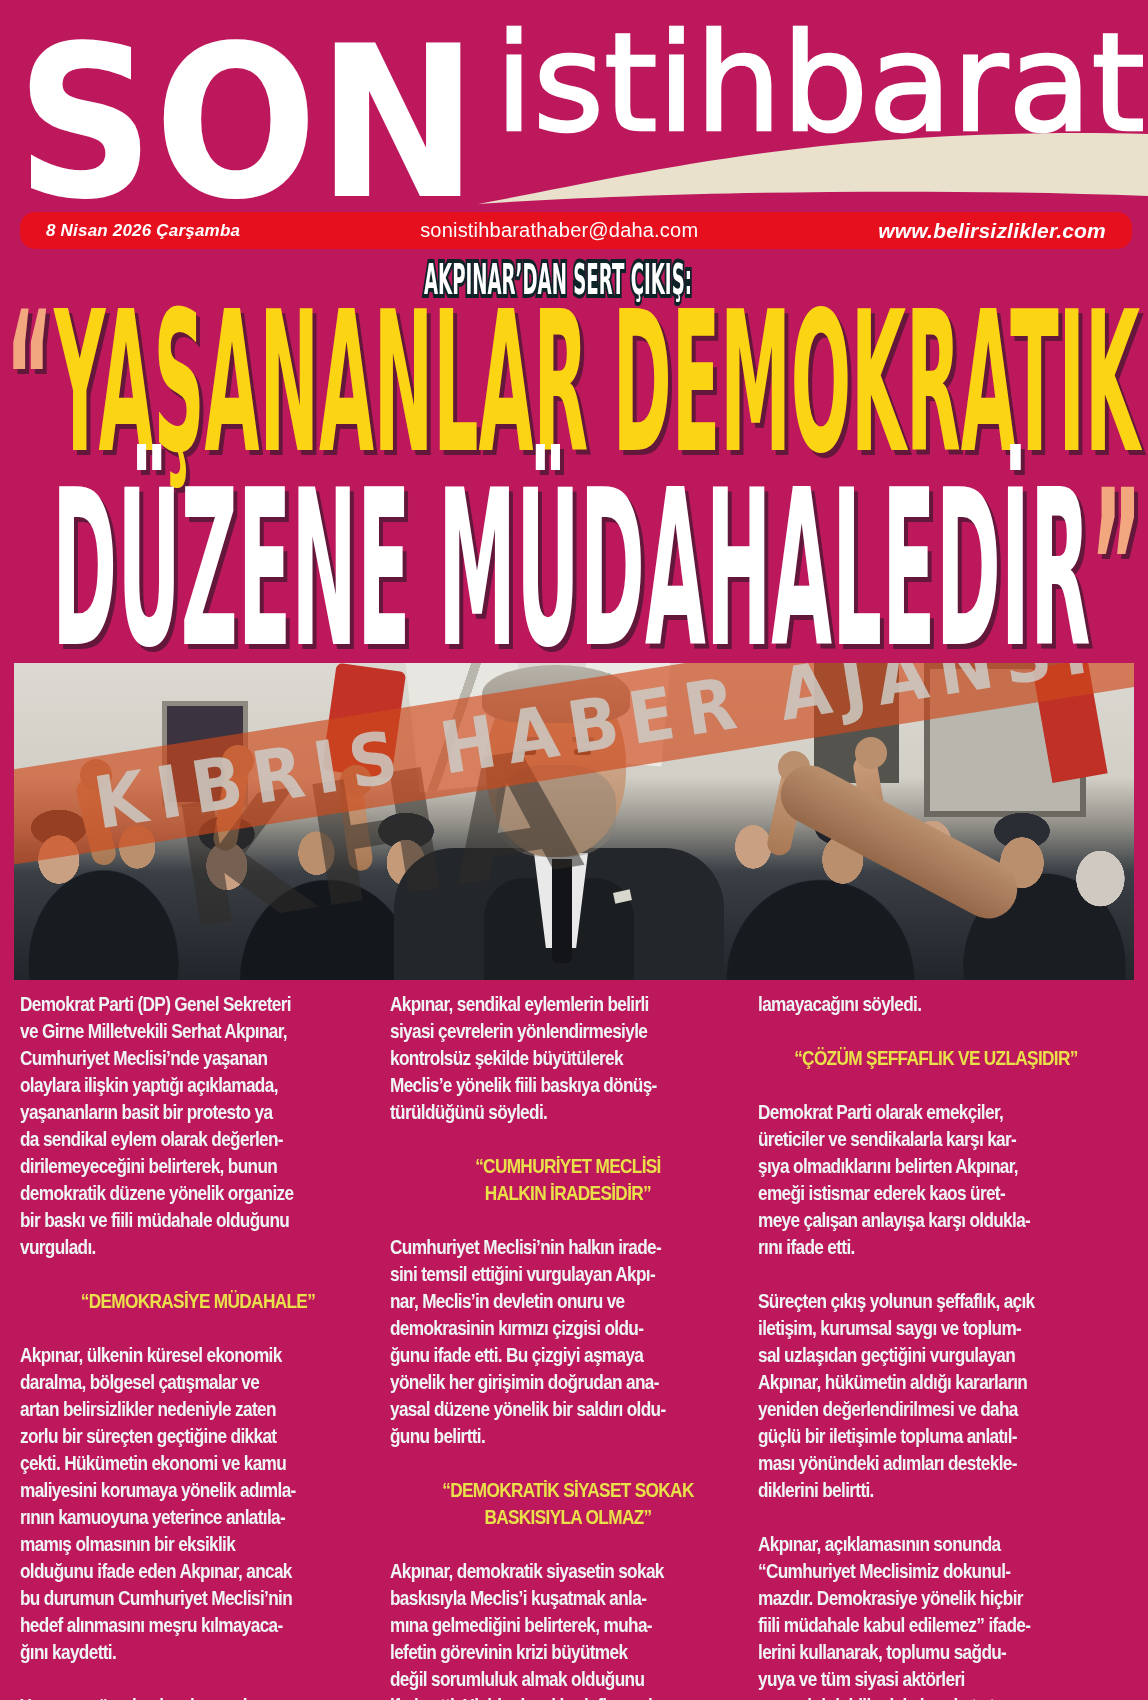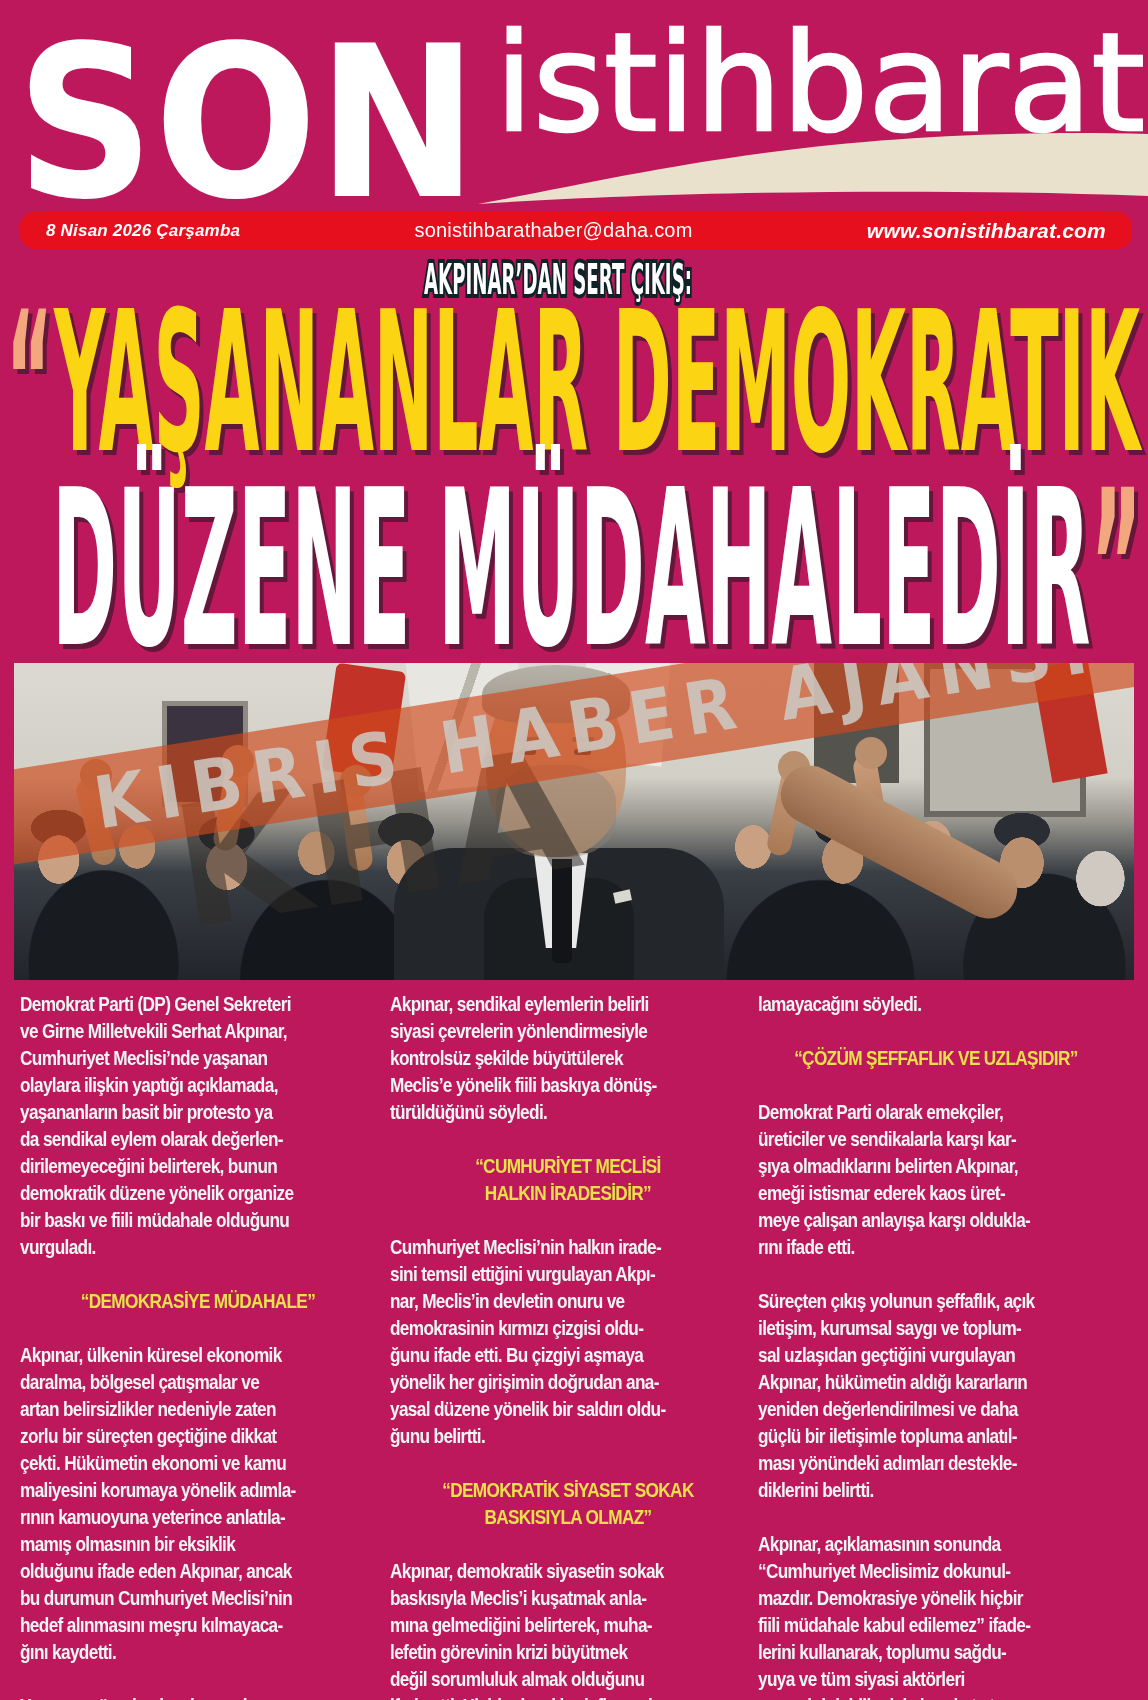--- a/index.html
+++ b/index.html
@@ -111,21 +111,21 @@
 
   <svg class="masthead-svg" viewBox="0 0 1148 205">
     <path d="M 478 196 C 640 166, 820 118, 1148 126 L 1148 188 C 900 179, 640 185, 478 196 Z" fill="#e9e1cc"></path>
     <text class="mast-bold" x="16" y="188" textLength="462" lengthAdjust="spacingAndGlyphs">SON</text>
     <text class="mast-light" x="495" y="122" textLength="650" lengthAdjust="spacingAndGlyphs">istihbarat</text>
   </svg>
 
   <div class="infobar">
     <span class="date">8 Nisan 2026 Çarşamba</span>
     <span class="email">sonistihbarathaber@daha.com</span>
-    <span class="site">www.sonistihbarat.com</span>
+    <span class="site">www.belirsizlikler.com</span>
   </div>
 
   <svg class="kicker-svg" viewBox="0 0 1148 56">
     <text class="kicker-text" x="558" y="44" text-anchor="middle" textLength="268" lengthAdjust="spacingAndGlyphs">AKPINAR’DAN SERT ÇIKIŞ:</text>
   </svg>
 
   <svg class="headline-svg" viewBox="0 0 1148 362">
     <text class="hl hl1" x="6" y="152" font-size="195" textLength="1134" lengthAdjust="spacingAndGlyphs"><tspan class="q">“</tspan><tspan>YAŞANANLAR DEMOKRATİK</tspan></text>
     <text class="hl hl2" x="52" y="346" font-size="215" textLength="1090" lengthAdjust="spacingAndGlyphs"><tspan>DÜZENE MÜDAHALEDİR</tspan><tspan class="q">”</tspan></text>
   </svg>

